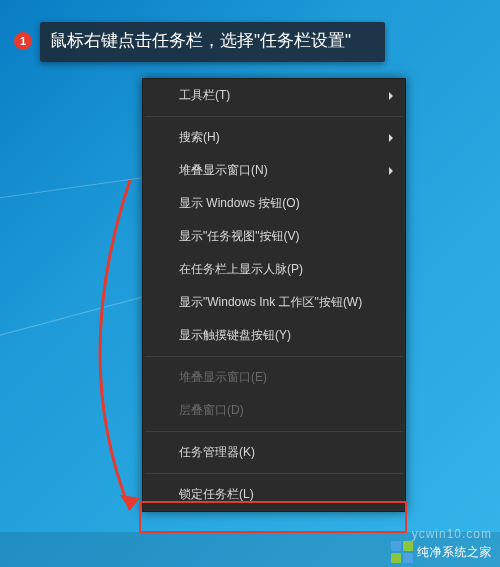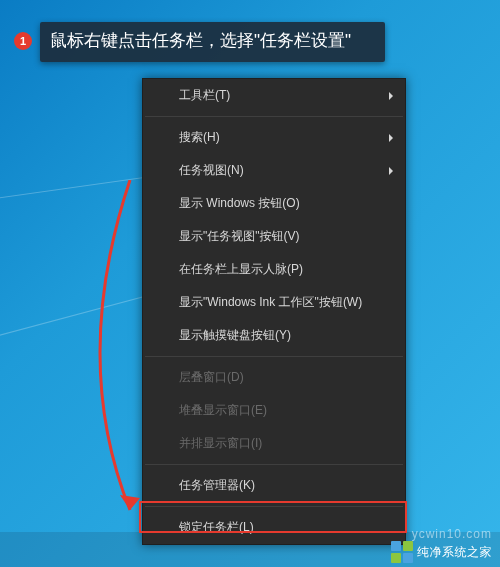--- a/index.html
+++ b/index.html
@@ -160,30 +160,29 @@
 </div>
 
 <div class="step-tooltip">
   <span>鼠标右键点击任务栏，选择"任务栏设置"</span>
 </div>
 
 <div class="context-menu" id="ctx-menu">
     <div class="menu-item has-arrow"><span>工具栏(T)</span></div>
     <div class="menu-sep"></div>
     <div class="menu-item has-arrow"><span>搜索(H)</span></div>
-    <div class="menu-item has-arrow"><span>任务视图(N)</span></div>
+    <div class="menu-item has-arrow"><span>堆叠显示窗口(N)</span></div>
     <div class="menu-item"><span>显示 Windows 按钮(O)</span></div>
     <div class="menu-item"><span>显示"任务视图"按钮(V)</span></div>
     <div class="menu-item"><span>在任务栏上显示人脉(P)</span></div>
     <div class="menu-item"><span>显示"Windows Ink 工作区"按钮(W)</span></div>
     <div class="menu-item"><span>显示触摸键盘按钮(Y)</span></div>
     <div class="menu-sep"></div>
+    <div class="menu-item disabled"><span>堆叠显示窗口(E)</span></div>
     <div class="menu-item disabled"><span>层叠窗口(D)</span></div>
-    <div class="menu-item disabled"><span>堆叠显示窗口(E)</span></div>
-    <div class="menu-item disabled"><span>并排显示窗口(I)</span></div>
     <div class="menu-sep"></div>
     <div class="menu-item"><span>任务管理器(K)</span></div>
     <div class="menu-sep"></div>
     <div class="menu-item"><span>锁定任务栏(L)</span></div>
   </div>
 
 <div class="highlight-box"></div>
 
 <svg class="arrow-overlay" viewBox="0 0 120 350">
   <path d="M 70 0 Q 10 180 70 330" stroke="#e63a2e" stroke-width="3" fill="none"></path>

